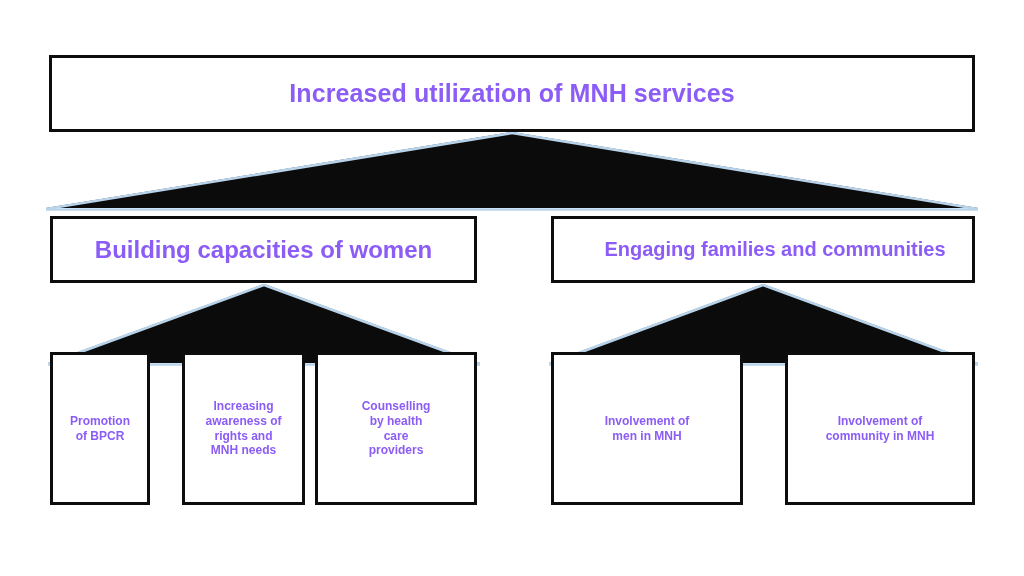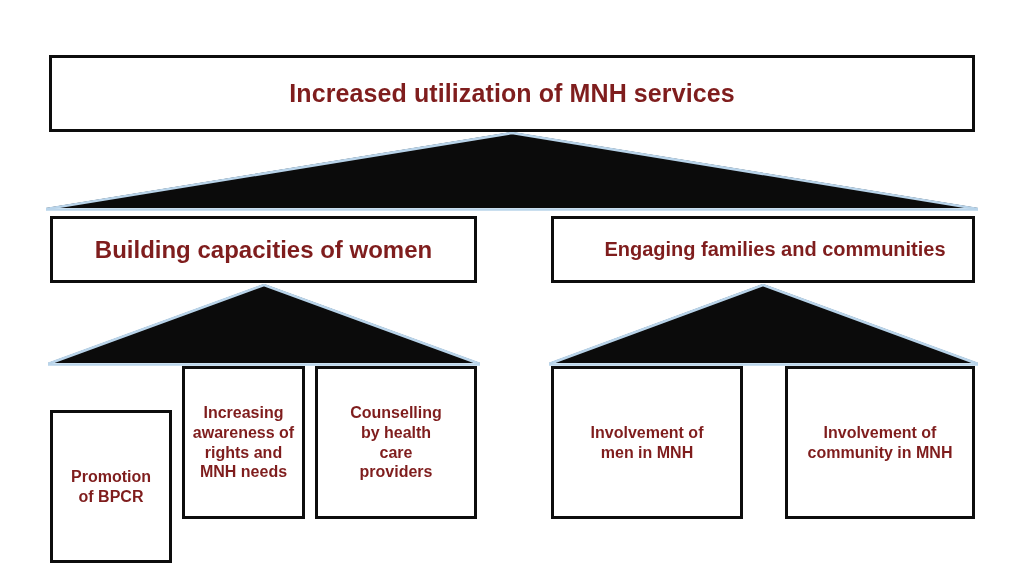--- a/index.html
+++ b/index.html
@@ -20,21 +20,21 @@
   }
   .box {
     position: absolute;
     box-sizing: border-box;
     background: #ffffff;
     border: 3px solid #0d0d0d;
     display: flex;
     align-items: center;
     justify-content: center;
     text-align: center;
-    color: #7f1d1d;
+    color: #8b5cf6;
     font-weight: bold;
     line-height: 1.22;
     z-index: 3;
   }
   .box-text {
     display: block;
     padding: 0 6px;
     white-space: pre-line;
   }
 
@@ -60,25 +60,25 @@
     left: 551px;
     top: 216px;
     width: 424px;
     height: 67px;
     font-size: 20px;
     padding-left: 24px;
   }
 
   
   .leaf {
-    top: 366px;
+    top: 352px;
     height: 153px;
-    font-size: 16px;
+    font-size: 12px;
   }
-  #box-l3-1 { left: 50px;  width: 122px; margin-top: 44px; }
+  #box-l3-1 { left: 50px;  width: 100px; }
   #box-l3-2 { left: 182px; width: 123px; }
   #box-l3-3 { left: 315px; width: 162px; text-align: center; }
   #box-l3-4 { left: 551px; width: 192px; }
   #box-l3-5 { left: 785px; width: 190px; }
 
   
   .connector {
     position: absolute;
     z-index: 1;
     display: block;

